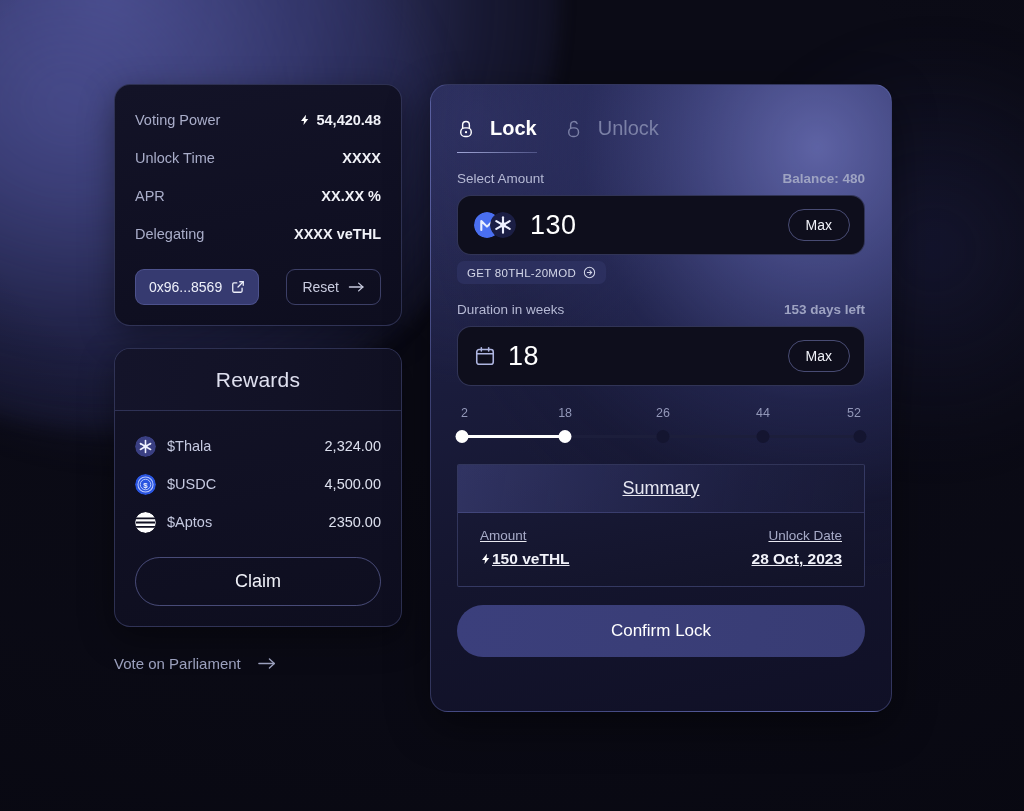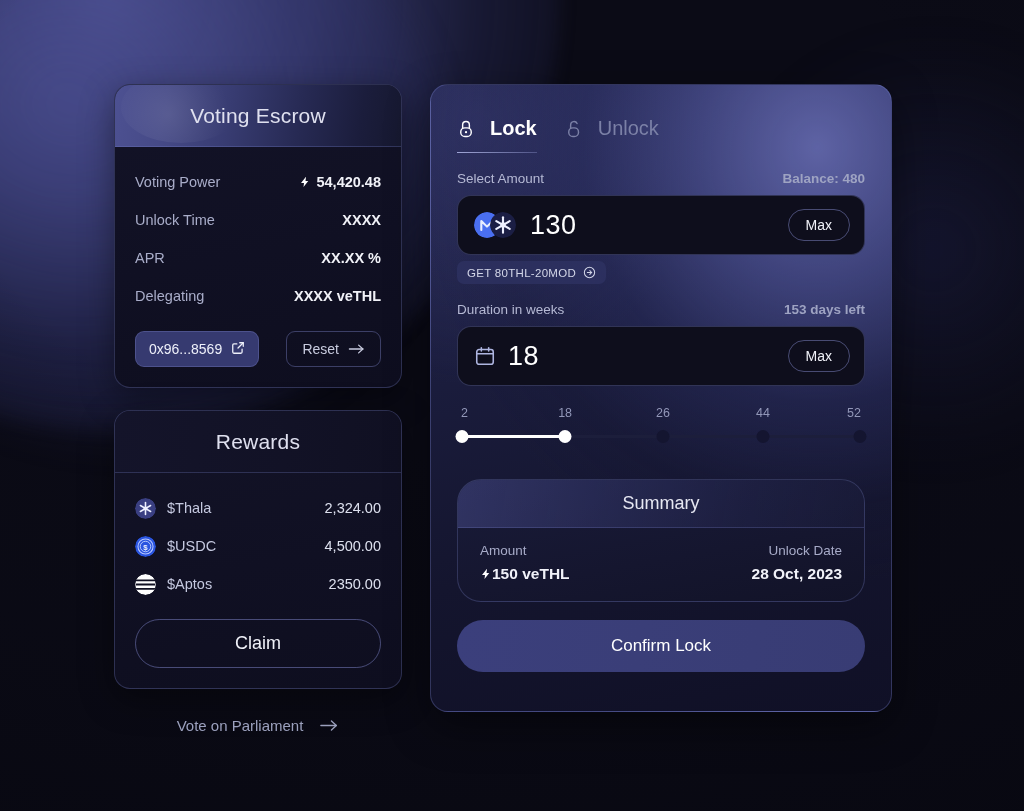--- a/index.html
+++ b/index.html
@@ -166,21 +166,21 @@
   }
 
   .btn-row {
     display: flex;
     align-items: center;
     justify-content: space-between;
     margin-top: 16px;
   }
   .btn-addr {
     display: flex;
-    align-items: flex-start;
+    align-items: center;
     gap: 9px;
     background: #363a70;
     border: 1px solid rgba(132,138,210,0.30);
     border-radius: 9px;
     padding: 9px 13px;
     font-size: 14px;
     color: #eef0fa;
     font-weight: 500;
     cursor: pointer;
   }
@@ -237,21 +237,21 @@
     font-size: 18px;
     font-family: "Liberation Sans", sans-serif;
     cursor: pointer;
   }
 
   .vote-link {
     margin-top: 28px;
     width: 288px;
     display: flex;
     align-items: center;
-    justify-content: center;
+    justify-content: flex-start;
     gap: 16px;
     font-size: 15px;
     color: #9ba0bd;
     cursor: pointer;
     background: transparent;
     border: 0;
     font-family: "Liberation Sans", sans-serif;
   }
 
   
@@ -418,25 +418,26 @@
     width: 13px; height: 13px;
     border-radius: 50%;
     top: 24px;
     transform: translateX(-50%);
   }
   .knob.on  { background: #ffffff; }
   .knob.off { background: #141530; }
 
   
   .summary-card {
-    margin-top: 27px;
-    border-radius: 24px;
+    margin-top: 12px;
+    border-radius: 2px;
     border: 1px solid rgba(120,128,200,0.30);
     overflow: hidden;
     background: linear-gradient(170deg, #191b39 0%, #15162f 60%, #121328 100%);
+    text-decoration: underline;
   }
   .summary-head {
     height: 48px;
     display: flex;
     align-items: center;
     justify-content: center;
     font-size: 18px;
     color: #e6e7f2;
     border-bottom: 1px solid rgba(120,128,200,0.26);
     background: linear-gradient(100deg, rgba(72,76,140,0.50) 0%, rgba(56,60,116,0.44) 35%, rgba(40,43,88,0.36) 70%, rgba(32,34,70,0.30) 100%);
@@ -483,24 +484,20 @@
   <div class="glow-b"></div>
   <div class="glow-c"></div>
   <div class="vignette"></div>
 </div>
 
 <div class="app">
 
   <div class="col-left">
 
     <div class="card">
-      <div class="card-head gradient">
-        <div class="speckle"></div>
-        <div class="card-title">Voting Escrow</div>
-      </div>
       <div class="card-body">
 
         <div class="kv-row">
           <span class="kv-label">Voting Power</span>
           <span class="kv-value">
             <svg class="bolt" viewBox="0 0 24 24" fill="currentColor">
                 <path d="M13.5 2 4 14h6l-1 8 9.5-12H13l1-8z"></path>
               </svg>
             <span>54,420.48</span>
           </span>

